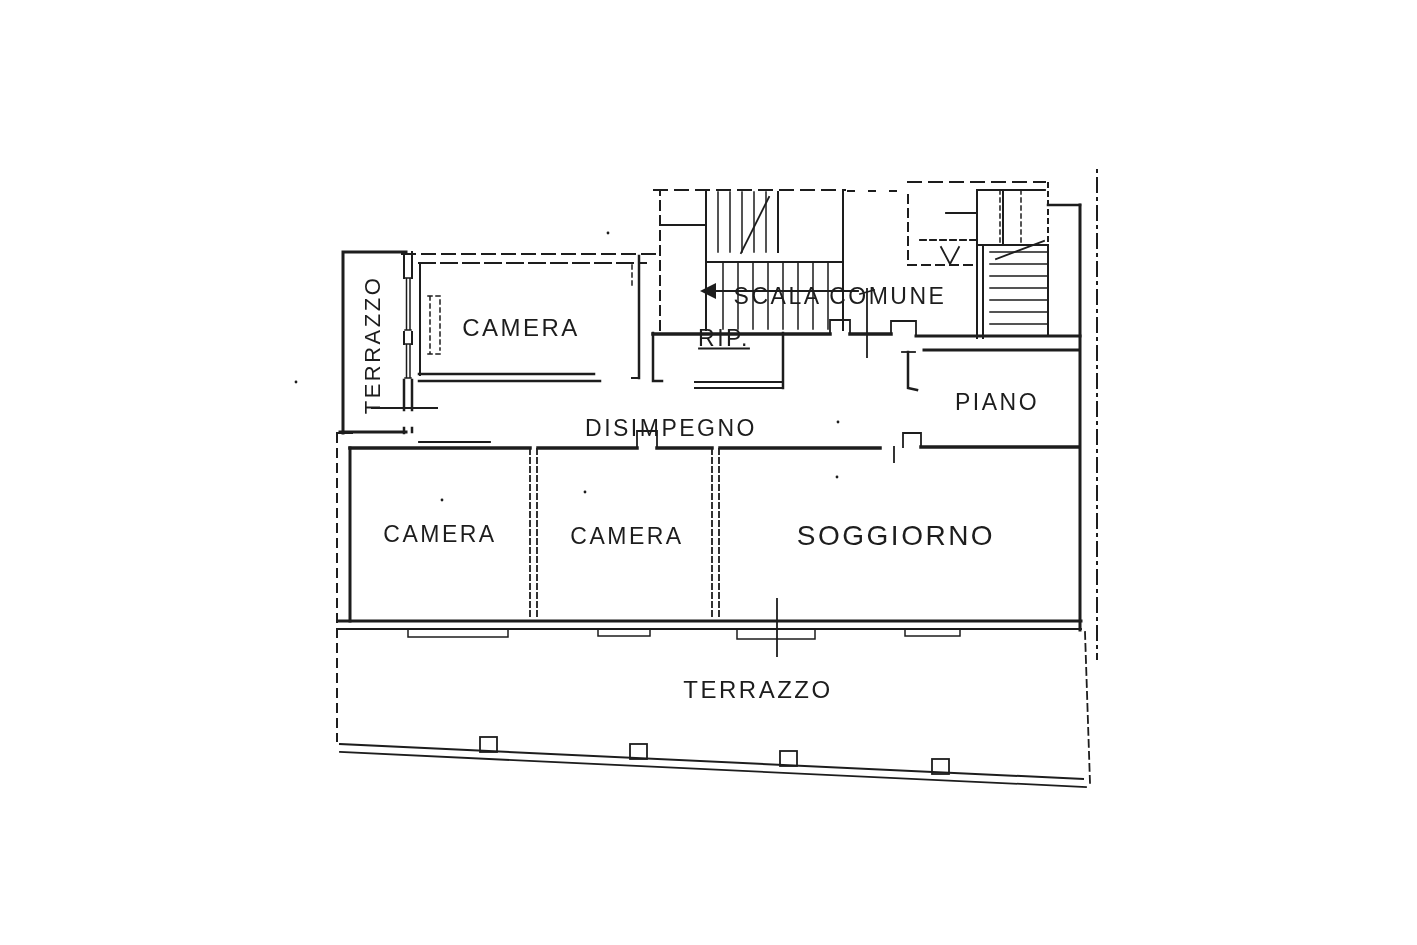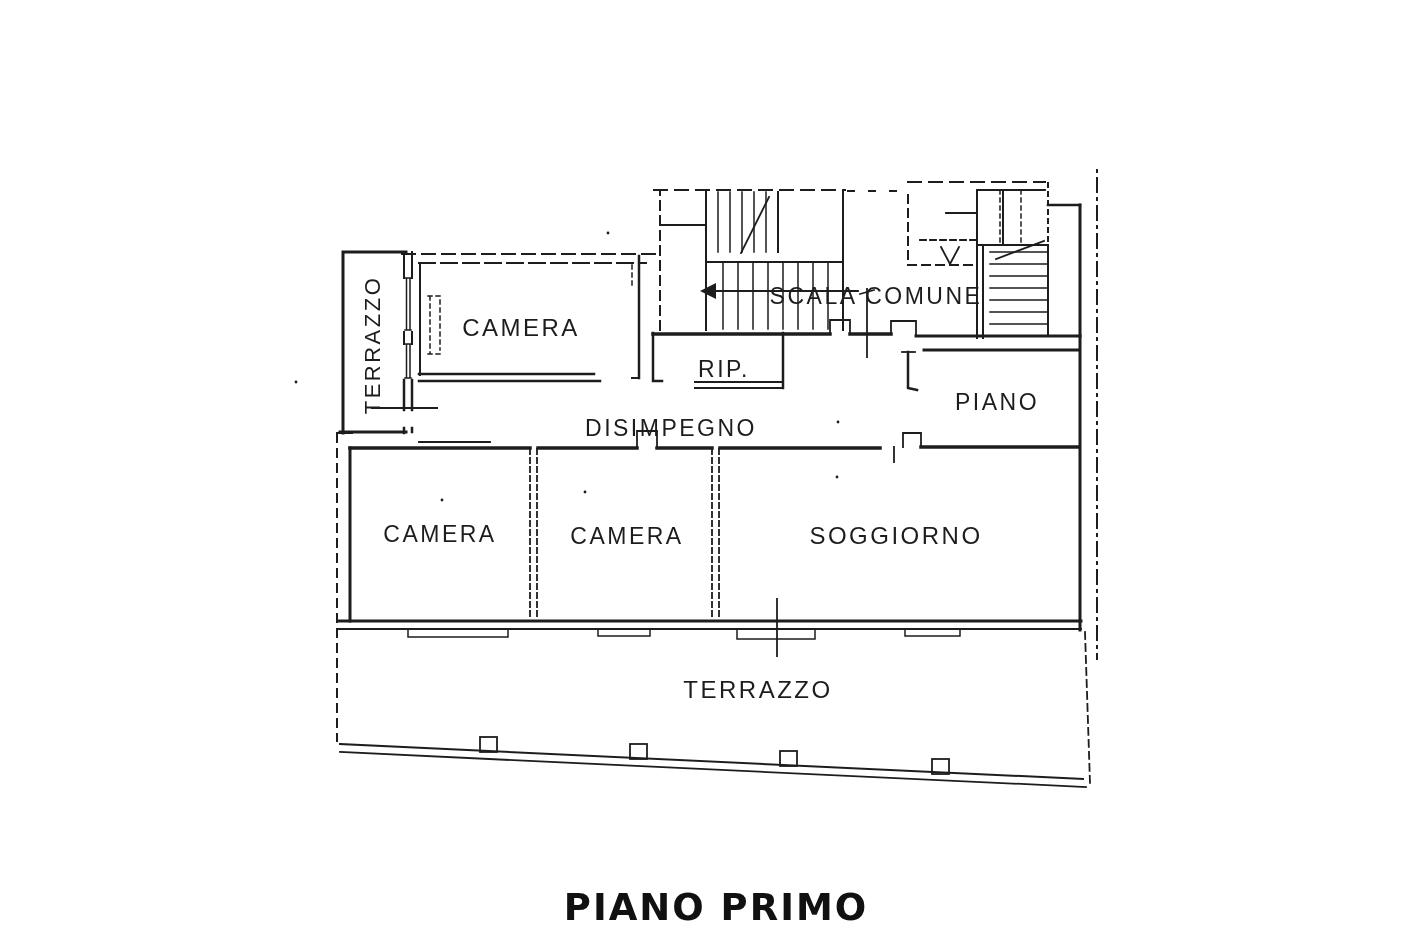--- a/index.html
+++ b/index.html
@@ -200,31 +200,30 @@
       <circle cx="585" cy="492" r="1.4"></circle>
       <circle cx="837" cy="477" r="1.4"></circle>
       <circle cx="442" cy="500" r="1.4"></circle>
     </g>
   </svg>
 
   <div class="room-label vertical" style="left:373px;top:345px;font-size:22px;">TERRAZZO</div>
 
   <div class="room-label" style="left:521px;top:328px;font-size:24px;">CAMERA</div>
 
-  <div class="room-label" style="left:876px;top:296px;text-align:right;">SCALA COMUNE</div>
-
-  <div class="room-label" style="left:724px;top:369px;">RIP.</div>
+  <div class="room-label" style="left:840px;top:296px;text-align:right;">SCALA COMUNE</div>
+
+  <div class="room-label" style="left:724px;top:338px;text-decoration:underline;">RIP.</div>
 
   <div class="room-label" style="left:671px;top:428px;">DISIMPEGNO</div>
 
   <div class="room-label" style="left:997px;top:402px;">PIANO</div>
 
   <div class="room-label" style="left:440px;top:534px;">CAMERA</div>
 
   <div class="room-label" style="left:627px;top:536px;">CAMERA</div>
 
-  <div class="room-label" style="left:896px;top:536px;font-size:24px;">SOGGIORNO</div>
+  <div class="room-label" style="left:896px;top:536px;font-size:28px;">SOGGIORNO</div>
 
   <div class="room-label" style="left:758px;top:690px;font-size:24px;">TERRAZZO</div>
 
-  <div class="plan-title" style="left:716px;top:886px;">PIANO PRIMO</div>
 
 </div>
 
 </body></html>

